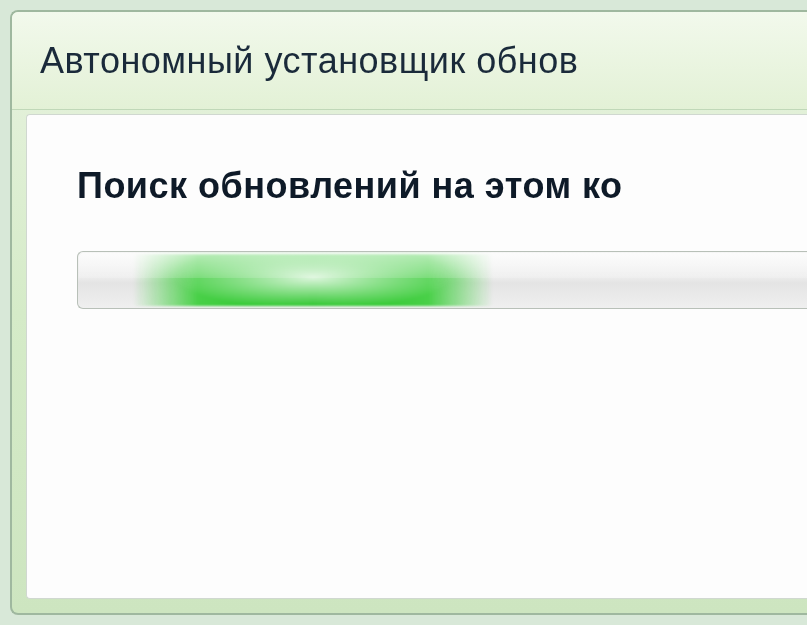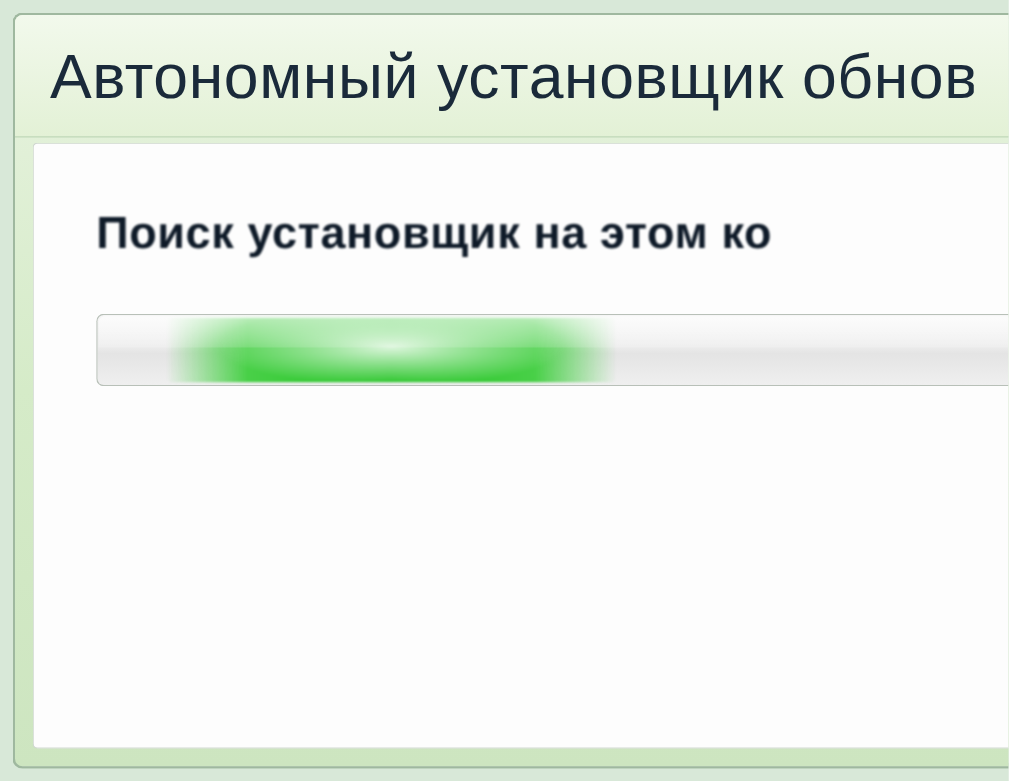--- a/index.html
+++ b/index.html
@@ -34,21 +34,21 @@
       height: 98px;
       padding: 0 28px;
       display: flex;
       align-items: center;
       background: linear-gradient(to bottom,
         #f2f9ec 0%,
         #e3f1d6 100%);
       border-bottom: 1px solid #c0d8b8;
     }
     .titlebar-text {
-      font-size: 50px;
+      font-size: 36px;
       color: #1a2a3a;
       white-space: nowrap;
       overflow: hidden;
       letter-spacing: 0.5px;
       filter: blur(0.6px);
     }
     .client-area {
       position: absolute;
       top: 102px;
       left: 14px;
@@ -118,19 +118,19 @@
     }
   </style>
 </head>
 <body>
 
 <div class="window">
   <div class="titlebar">
     <div class="titlebar-text">Автономный установщик обнов</div>
   </div>
   <div class="client-area">
-    <div class="status-text">Поиск установщик на этом ко</div>
+    <div class="status-text">Поиск обновлений на этом ко</div>
     <div class="progress-track">
       <div class="progress-chunk"></div>
       <div class="progress-gloss"></div>
     </div>
   </div>
 </div>
 
 </body></html>

